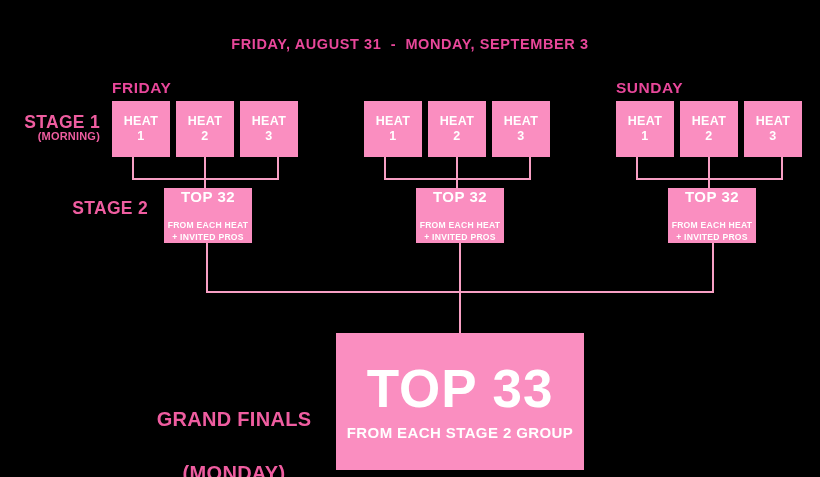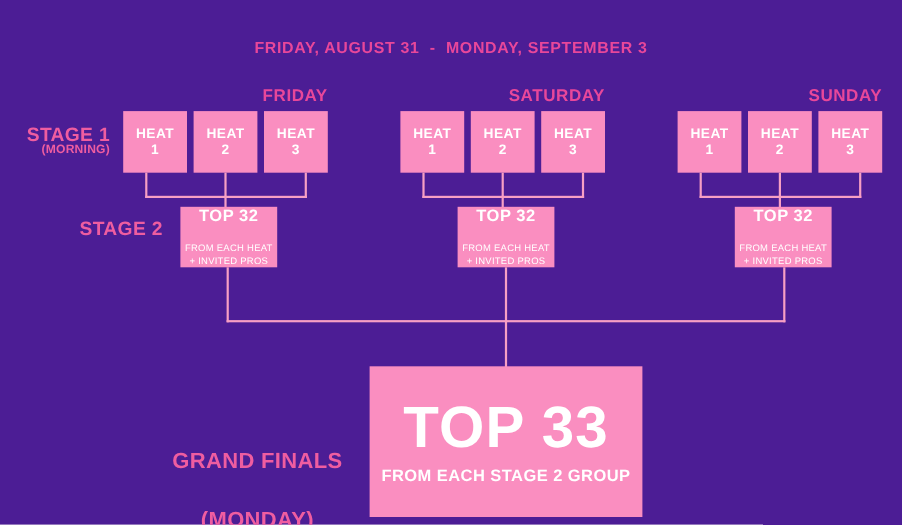--- a/index.html
+++ b/index.html
@@ -9,21 +9,21 @@
     height: 477px;
     background: #f4f4f4;
     font-family: "Liberation Sans", sans-serif;
     overflow: hidden;
   }
 
   #stage {
     position: relative;
     width: 820px;
     height: 477px;
-    background: #4c1d95;
+    background: #000000;
   }
 
   
   .title {
     position: absolute;
     top: 36px;
     left: 0;
     width: 820px;
     text-align: center;
     font-size: 14.5px;
@@ -34,21 +34,21 @@
   }
 
   
   .day-heading {
     position: absolute;
     top: 79px;
     font-size: 15.5px;
     font-weight: bold;
     letter-spacing: 0.5px;
     color: #e8479a;
-    text-align: right;
+    text-align: left;
   }
 
   
   .side-label {
     position: absolute;
     text-align: right;
     color: #ef5da0;
     font-weight: bold;
     line-height: 1.04;
   }
@@ -100,21 +100,21 @@
     text-align: center;
   }
   .top32-box .t-main {
     font-size: 15px;
     font-weight: bold;
     letter-spacing: 0.5px;
     margin-bottom: 15px;
   }
   .top32-box .t-sub {
     font-size: 8.6px;
-    font-weight: normal;
+    font-weight: bold;
     letter-spacing: 0.25px;
     line-height: 1.35;
     display: block;
   }
 
   #finals-box {
     position: absolute;
     left: 336px;
     top: 333px;
     width: 248px;
@@ -189,21 +189,20 @@
   <div class="ln-v" style="left:277px; top:157px; height:23px;"></div>
   <div class="ln-h" style="left:132px; top:178px; width:147px;"></div>
   <div class="ln-v" style="left:204px; top:178px; height:12px;"></div>
 
   <div class="top32-box" style="left:164px; top:188px; width:88px; height:55px;">
     <span class="t-main">TOP 32</span>
     <span class="t-sub">FROM EACH HEAT</span>
     <span class="t-sub">+ INVITED PROS</span>
   </div>
 
-  <div class="day-heading" style="left:364px; width:186px;">SATURDAY</div>
 
   <div class="heat-box" style="left:364px; top:101px; width:58px; height:56px;">
     <span>HEAT</span>
     <span>1</span>
   </div>
   <div class="heat-box" style="left:428px; top:101px; width:58px; height:56px;">
     <span>HEAT</span>
     <span>2</span>
   </div>
   <div class="heat-box" style="left:492px; top:101px; width:58px; height:56px;">

